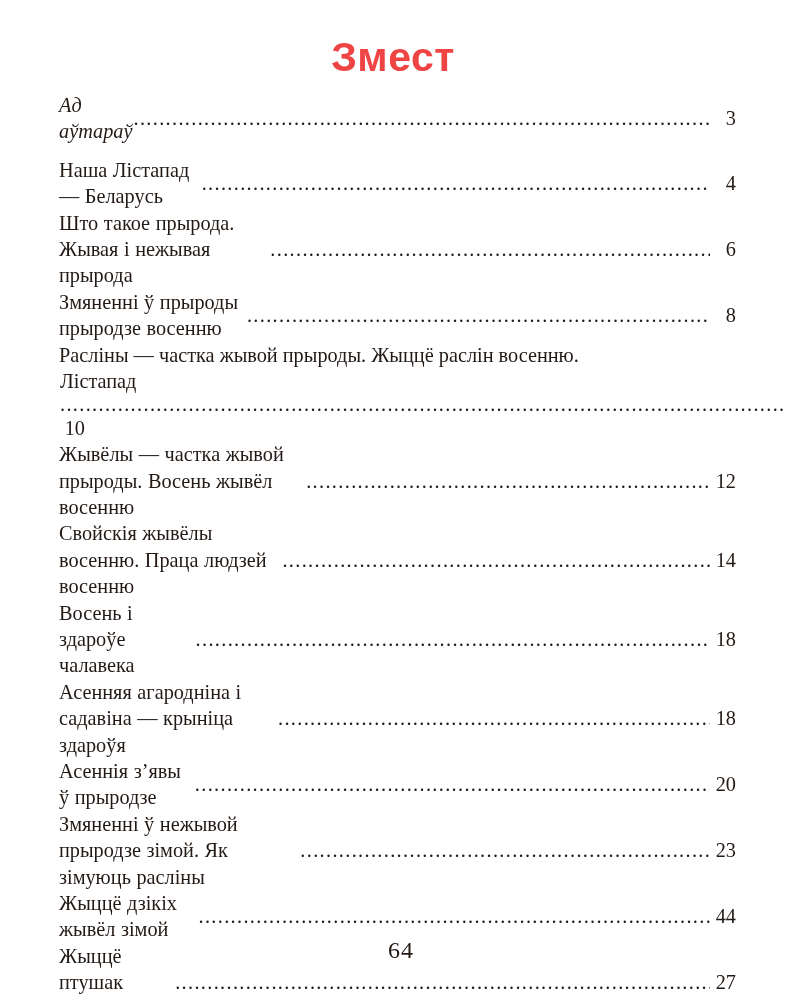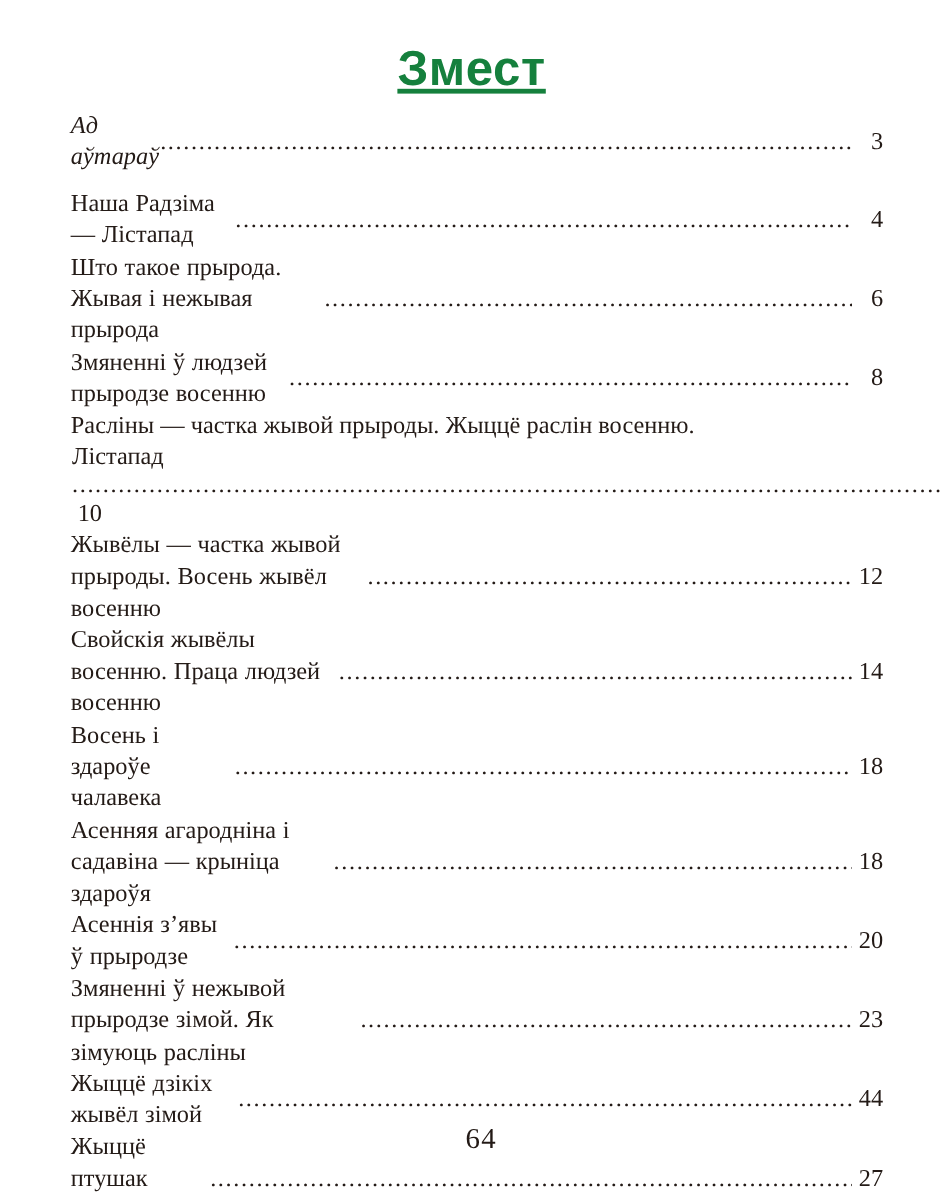--- a/index.html
+++ b/index.html
@@ -22,25 +22,24 @@
     box-sizing: border-box;
   }
 
   
   .toc-title {
     font-family: "Liberation Sans", "DejaVu Sans", sans-serif;
     font-weight: bold;
     font-size: 41px;
     letter-spacing: 0.5px;
     text-align: center;
-    color: #15803d;
+    color: #ef4444;
     margin: 0;
     padding-top: 37px;
     line-height: 1.0;
-    text-decoration: underline;
   }
 
   
   .toc-list {
     margin: 0;
     padding: 0;
     list-style: none;
     position: absolute;
     left: 59px;
     right: 50px;
@@ -146,35 +145,35 @@
   <ul class="toc-list">
       <li class="toc-entry italic group-gap">
         <div class="entry-row">
           <span class="entry-title">Ад аўтараў</span>
           <span class="entry-leader"></span>
           <span class="entry-page">3</span>
         </div>
       </li>
       <li class="toc-entry">
         <div class="entry-row">
-          <span class="entry-title">Наша Радзіма — Лістапад</span>
+          <span class="entry-title">Наша Лістапад — Беларусь</span>
           <span class="entry-leader"></span>
           <span class="entry-page">4</span>
         </div>
       </li>
       <li class="toc-entry">
         <div class="entry-row">
           <span class="entry-title">Што такое прырода. Жывая і нежывая прырода</span>
           <span class="entry-leader"></span>
           <span class="entry-page">6</span>
         </div>
       </li>
       <li class="toc-entry">
         <div class="entry-row">
-          <span class="entry-title">Змяненні ў людзей прыродзе восенню</span>
+          <span class="entry-title">Змяненні ў прыроды прыродзе восенню</span>
           <span class="entry-leader"></span>
           <span class="entry-page">8</span>
         </div>
       </li>
       <li class="toc-entry wrap">
         <div class="entry-row">
           <span class="wrap-line1">Расліны — частка жывой прыроды. Жыццё раслін восенню.</span>
           <span class="wrap-line2">
             <span class="entry-title">Лістапад</span>
             <span class="entry-leader"></span>

